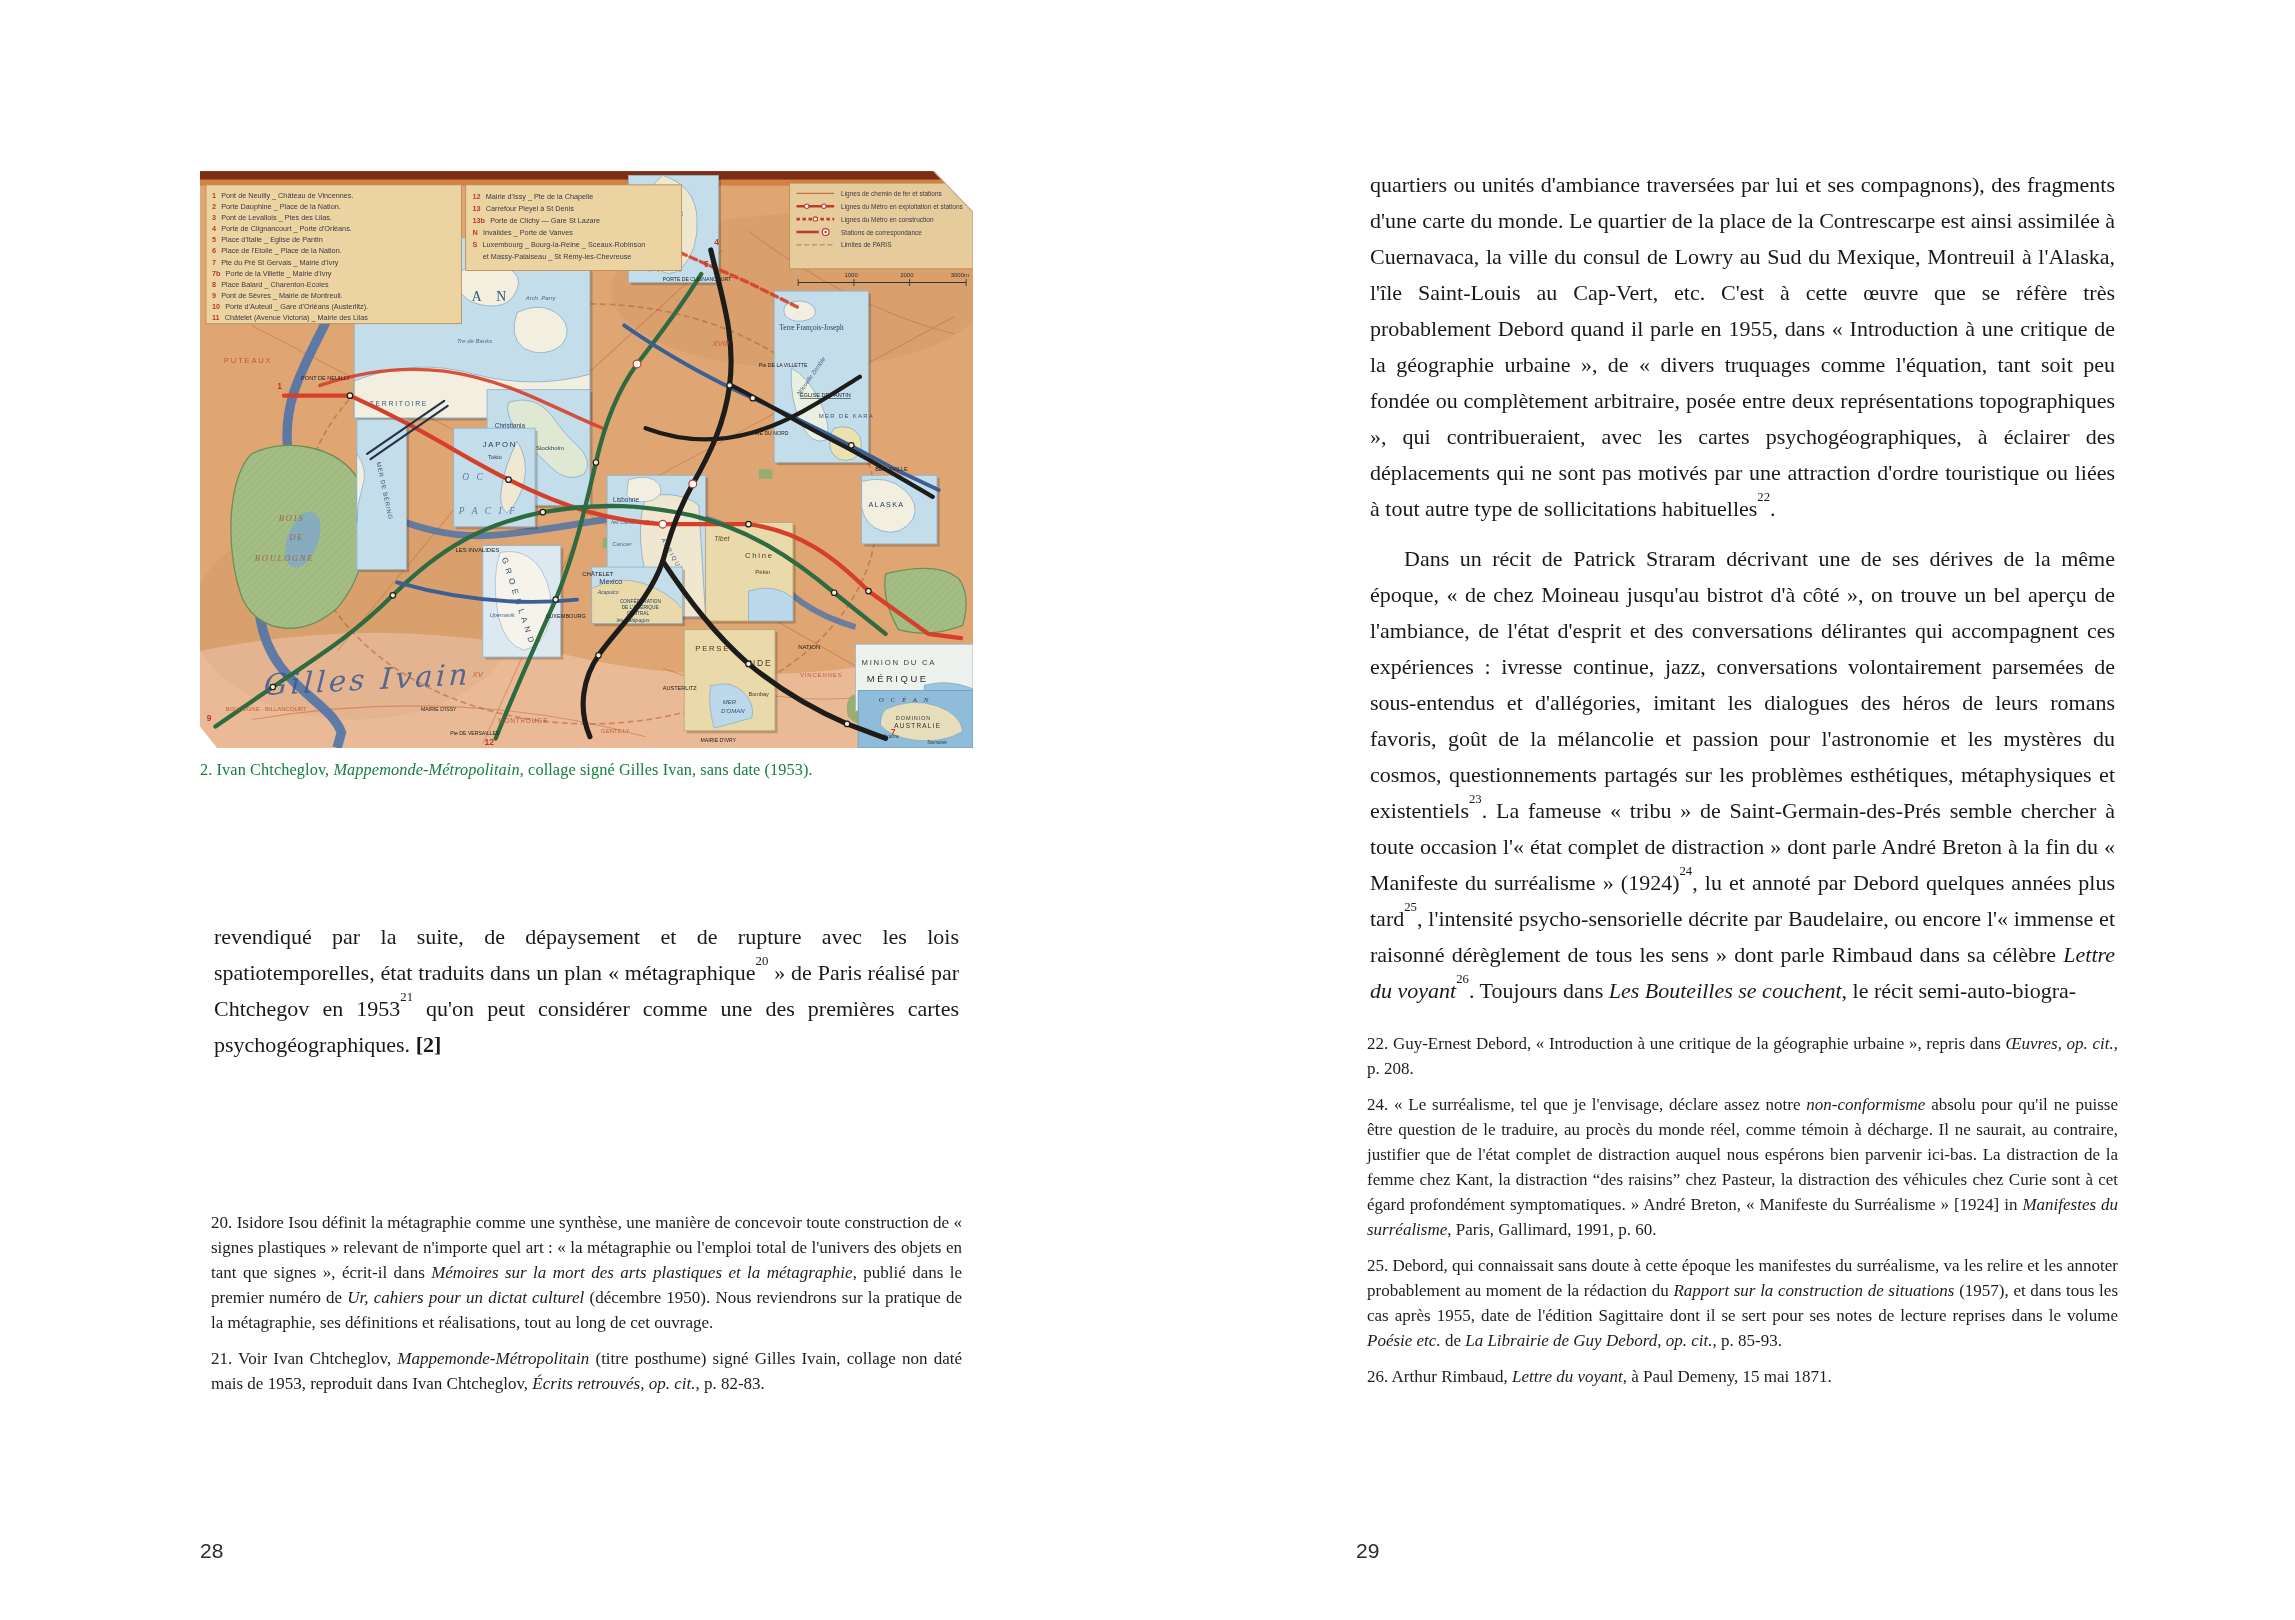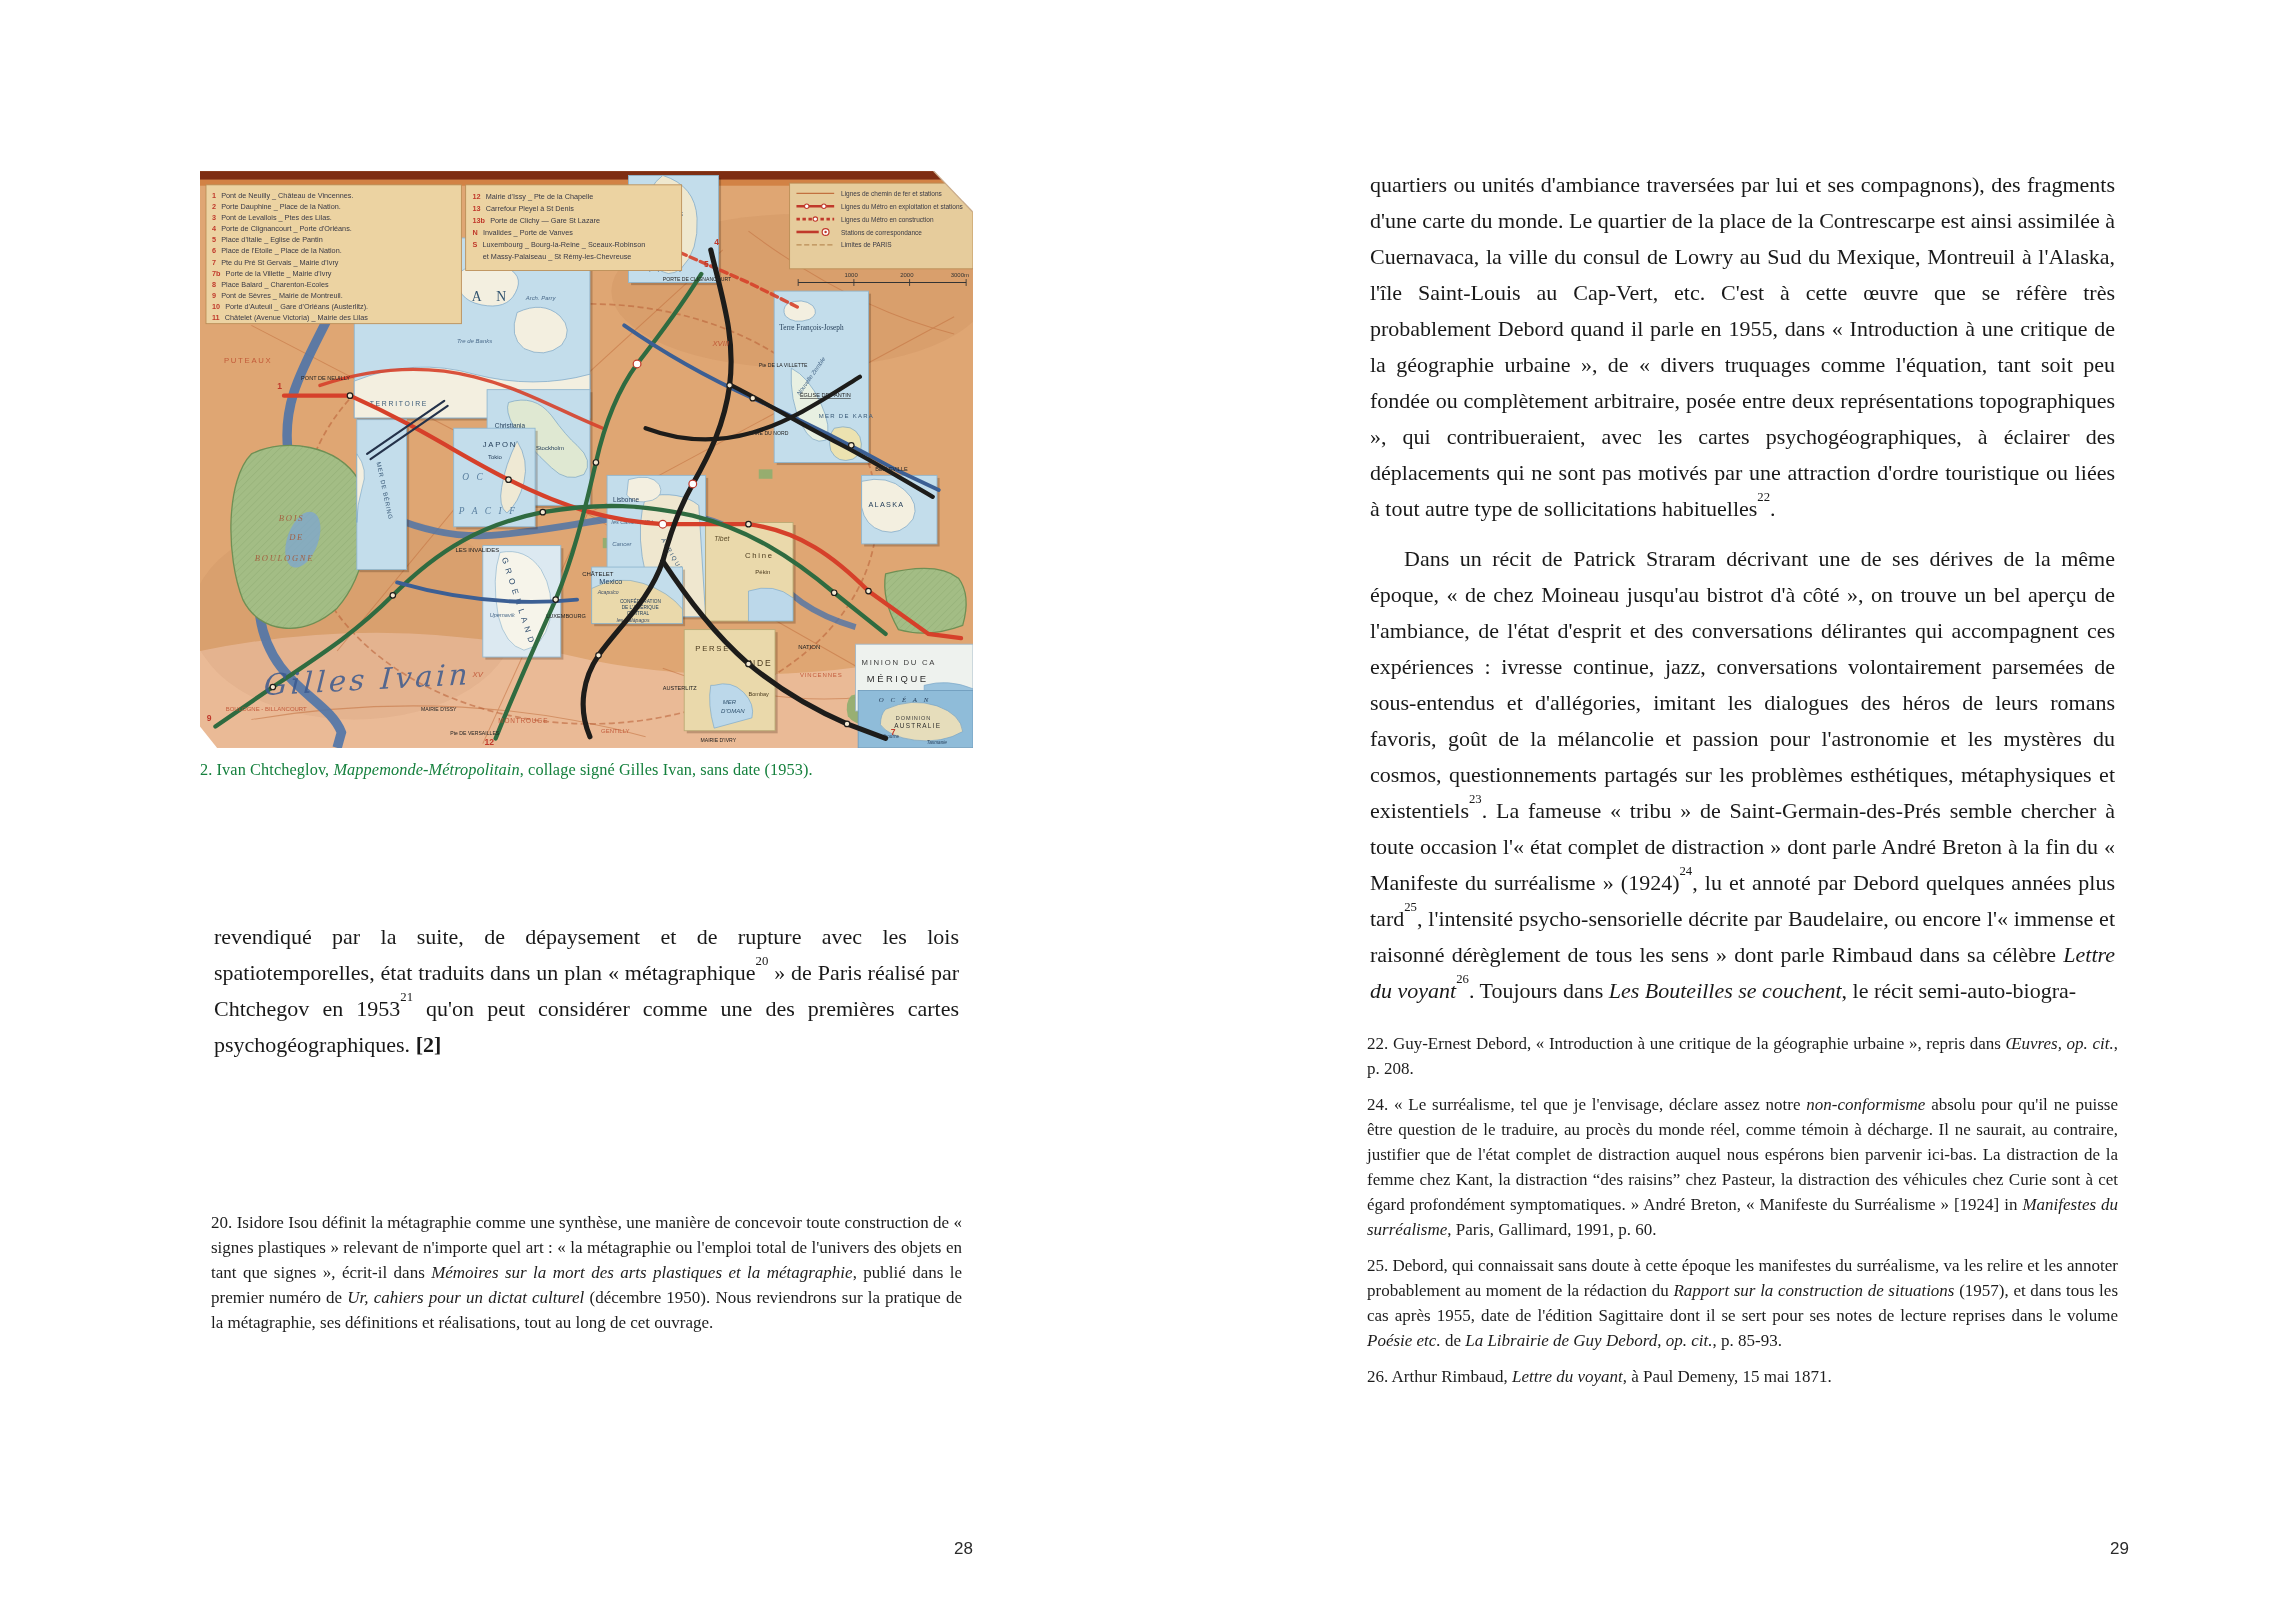--- a/index.html
+++ b/index.html
@@ -5,21 +5,21 @@
   html,body{margin:0;padding:0}
   body{width:2295px;height:1621px;background:#ffffff;position:relative;overflow:hidden;
        font-family:"Liberation Serif",serif;color:#161616}
   .abs{position:absolute}
   .body-text{font-size:22px;line-height:36px;text-align:justify;color:#191919}
   .body-text p{margin:14px}
   .body-text p.indent{text-indent:34px}
   .footnotes{font-size:17px;line-height:25px;text-align:justify;color:#1d1d1d}
   .footnotes p{margin:11px}
   .caption{font-family:Liberation Serif, serif;font-size:16.3px;color:#15803d;letter-spacing:0.1px}
-  .pagenum{font-family:"Liberation Sans",sans-serif;font-size:17px;color:#2b2b2b;text-align:right;width:773px}
+  .pagenum{font-family:"Liberation Sans",sans-serif;font-size:21px;color:#2b2b2b;text-align:left;width:773px}
   sup{font-size:58%;line-height:0;position:relative;top:-0.5em;letter-spacing:0}
   .it{font-style:italic}
   .bd{font-weight:bold}
   .fig{width:773px;height:577px}
   svg text{user-select:none}
 </style>
 </head>
 <body>
 
 <div class="abs" style="left:200px;top:171px">
@@ -363,20 +363,21 @@
 </div>
 
 <div class="abs caption" style="left:200px;top:760px;width:773px"><span>2. Ivan Chtcheglov, </span><span class="it">Mappemonde-Métropolitain</span><span>, collage signé Gilles Ivan, sans date (1953).</span></div>
 
 <div class="abs body-text" style="left:200px;top:905px;width:773px">
   <p><span>revendiqué par la suite, de dépaysement et de rupture avec les lois spatiotemporelles, état traduits dans un plan « métagraphique</span><sup>20</sup><span> » de Paris réalisé par Chtchegov en 1953</span><sup>21</sup><span> qu'on peut considérer comme une des premières cartes psychogéographiques. </span><span class="bd">[2]</span></p>
 </div>
 
 <div class="abs footnotes" style="left:200px;top:1199px;width:773px">
   <p><span>20. Isidore Isou définit la métagraphie comme une synthèse, une manière de concevoir toute construction de « signes plastiques » relevant de n'importe quel art : « la métagraphie ou l'emploi total de l'univers des objets en tant que signes », écrit-il dans </span><span class="it">Mémoires sur la mort des arts plastiques et la métagraphie</span><span>, publié dans le premier numéro de </span><span class="it">Ur, cahiers pour un dictat culturel</span><span> (décembre 1950). Nous reviendrons sur la pratique de la métagraphie, ses définitions et réalisations, tout au long de cet ouvrage.</span></p>
+  <p><span>21. Voir Ivan Chtcheglov, </span><span class="it">Mappemonde-Métropolitain</span><span> (titre posthume) signé Gilles Ivain, collage non daté mais de 1953, reproduit dans Ivan Chtcheglov, </span><span class="it">Écrits retrouvés, op. cit.</span><span>, p. 82-83.</span></p>
 </div>
 
 <div class="abs pagenum" style="left:200px;top:1539px">28</div>
 
 <div class="abs body-text" style="left:1356px;top:153px;width:773px">
   <p><span>quartiers ou unités d'ambiance traversées par lui et ses compagnons), des fragments d'une carte du monde. Le quartier de la place de la Contrescarpe est ainsi assimilée à Cuernavaca, la ville du consul de Lowry au Sud du Mexique, Montreuil à l'Alaska, l'île Saint-Louis au Cap-Vert, etc. C'est à cette œuvre que se réfère très probablement Debord quand il parle en 1955, dans « Introduction à une critique de la géographie urbaine », de « divers truquages comme l'équation, tant soit peu fondée ou complètement arbitraire, posée entre deux représentations topographiques », qui contribueraient, avec les cartes psychogéographiques, à éclairer des déplacements qui ne sont pas motivés par une attraction d'ordre touristique ou liées à tout autre type de sollicitations habituelles</span><sup>22</sup><span>.</span></p>
   <p class="indent"><span>Dans un récit de Patrick Straram décrivant une de ses dérives de la même époque, « de chez Moineau jusqu'au bistrot d'à côté », on trouve un bel aperçu de l'ambiance, de l'état d'esprit et des conversations délirantes qui accompagnent ces expériences : ivresse continue, jazz, conversations volontairement parsemées de sous-entendus et d'allégories, imitant les dialogues des héros de leurs romans favoris, goût de la mélancolie et passion pour l'astronomie et les mystères du cosmos, questionnements partagés sur les problèmes esthétiques, métaphysiques et existentiels</span><sup>23</sup><span>. La fameuse « tribu » de Saint-Germain-des-Prés semble chercher à toute occasion l'« état complet de distraction » dont parle André Breton à la fin du « Manifeste du surréalisme » (1924)</span><sup>24</sup><span>, lu et annoté par Debord quelques années plus tard</span><sup>25</sup><span>, l'intensité psycho-sensorielle décrite par Baudelaire, ou encore l'« immense et raisonné dérèglement de tous les sens » dont parle Rimbaud dans sa célèbre </span><span class="it">Lettre du voyant</span><sup>26</sup><span>. Toujours dans </span><span class="it">Les Bouteilles se couchent</span><span>, le récit semi-auto-biogra-</span></p>
 </div>
 
 <div class="abs footnotes" style="left:1356px;top:1020px;width:773px">

